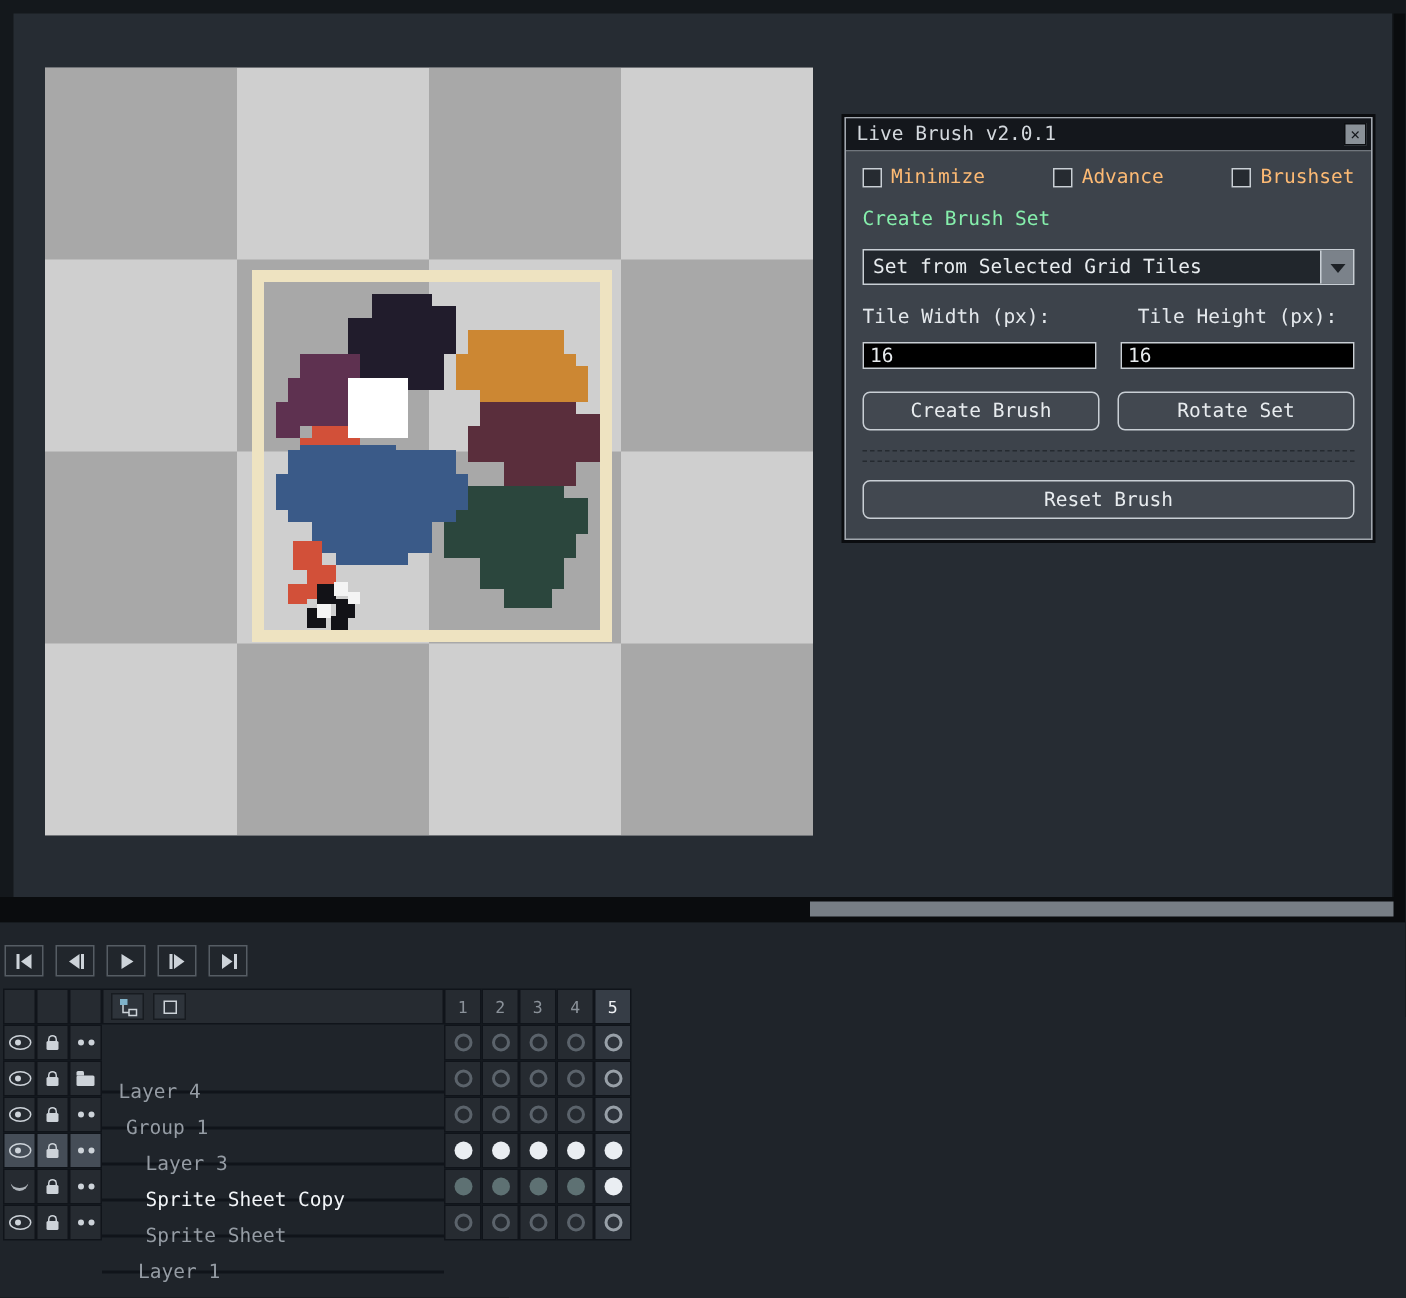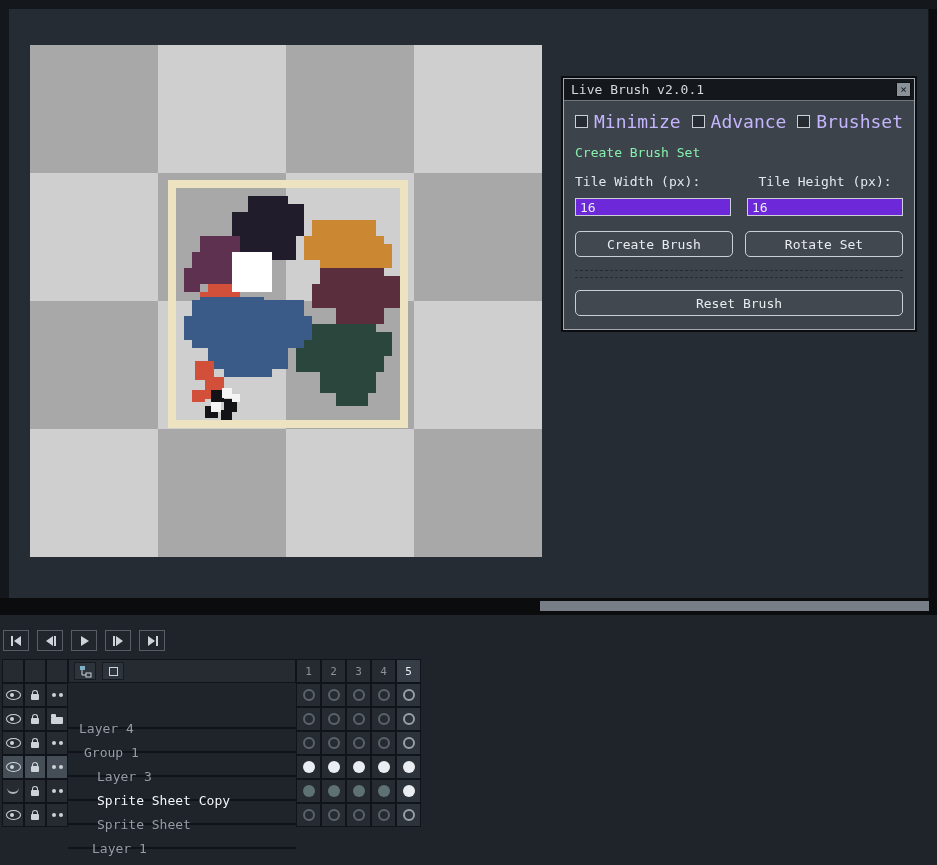--- a/index.html
+++ b/index.html
@@ -56,33 +56,33 @@
 
   
   .dialog{position:absolute;left:563px;top:78px;width:352px;background:#3d434b;
     border:1px solid #a2a8af;box-shadow:0 0 0 2px #0b0d10;box-sizing:border-box;}
   .titlebar{height:21px;background:#14171c;color:#d4d9de;display:flex;align-items:center;
     padding:0 7px;font-size:13px;border-bottom:1px solid #70767d;position:relative;}
   .closebtn{position:absolute;right:3px;top:3px;width:15px;height:15px;background:#8a9198;color:#15181d;
     border:1px solid #0d0f12;font-size:11px;line-height:12px;text-align:center;padding:0;cursor:pointer;
     font-family:"DejaVu Sans Mono",monospace;}
   .dbody{padding:10px 11px 13px;}
-  .checkrow{display:flex;justify-content:space-between;color:#c4b5fd;font-size:18px;}
+  .checkrow{display:flex;justify-content:space-between;color:#fdba74;font-size:13px;}
   .checkbox{display:flex;align-items:center;gap:6px;cursor:pointer;}
   .cbox{width:11px;height:11px;border:1px solid #c9cfd5;background:#262b31;display:inline-block;}
   .linkline{color:#86efac;font-size:13px;margin:13px 0 12px;cursor:pointer;}
   .dropdown{height:22px;border:1px solid #c9cfd5;background:#21262c;color:#e8ecef;display:flex;
     align-items:center;font-size:13px;position:relative;padding-left:6px;cursor:pointer;}
   .dropbtn{position:absolute;right:0;top:0;width:22px;height:100%;background:#7b828a;
     border-left:1px solid #c9cfd5;display:flex;align-items:center;justify-content:center;box-sizing:border-box;}
   .tri{width:0;height:0;border:5px solid transparent;border-top:6px solid #1d2126;margin-top:6px;display:block;}
   .labels-row,.inputs-row,.btn-row{display:grid;grid-template-columns:1fr 1fr;gap:16px;}
   .labels-row{margin-top:14px;color:#e4e8ec;font-size:13px;gap:39px;}
   .inputs-row{margin-top:9px;}
-  .dinput{height:18px;background:#6d28d9;border:1px solid #c9cfd5;color:#e8ecef;
+  .dinput{height:18px;background:#000000;border:1px solid #c9cfd5;color:#e8ecef;
     font:13px "DejaVu Sans Mono",monospace;padding:0 4px;width:100%;box-sizing:border-box;}
   .btn-row{margin-top:15px;gap:12px;}
   .dbtn{height:26px;background:#424850;border:1px solid #c9cfd5;border-radius:5px;color:#e8ecef;
     font:13px "DejaVu Sans Mono",monospace;cursor:pointer;}
   .dashes{margin-top:13px;height:6px;border-top:1px dashed #252a30;border-bottom:1px dashed #252a30;}
   .wide{width:100%;margin-top:12px;display:block;}
 </style>
 </head>
 <body>
 
@@ -375,20 +375,26 @@
           <span class="checkbox">
             <span class="cbox"></span>
             <span>Advance</span>
           </span>
           <span class="checkbox">
             <span class="cbox"></span>
             <span>Brushset</span>
           </span>
         </div>
       <div class="linkline">Create Brush Set</div>
+      <div class="dropdown">
+        <span class="dropval">Set from Selected Grid Tiles</span>
+        <span class="dropbtn">
+          <i class="tri"></i>
+        </span>
+      </div>
       <div class="labels-row">
         <span>Tile Width (px):</span>
         <span>Tile Height (px):</span>
       </div>
       <div class="inputs-row">
         <input class="dinput" value="16" style="">
         <input class="dinput" value="16" style="">
       </div>
       <div class="btn-row">
         <button class="dbtn">Create Brush</button>

